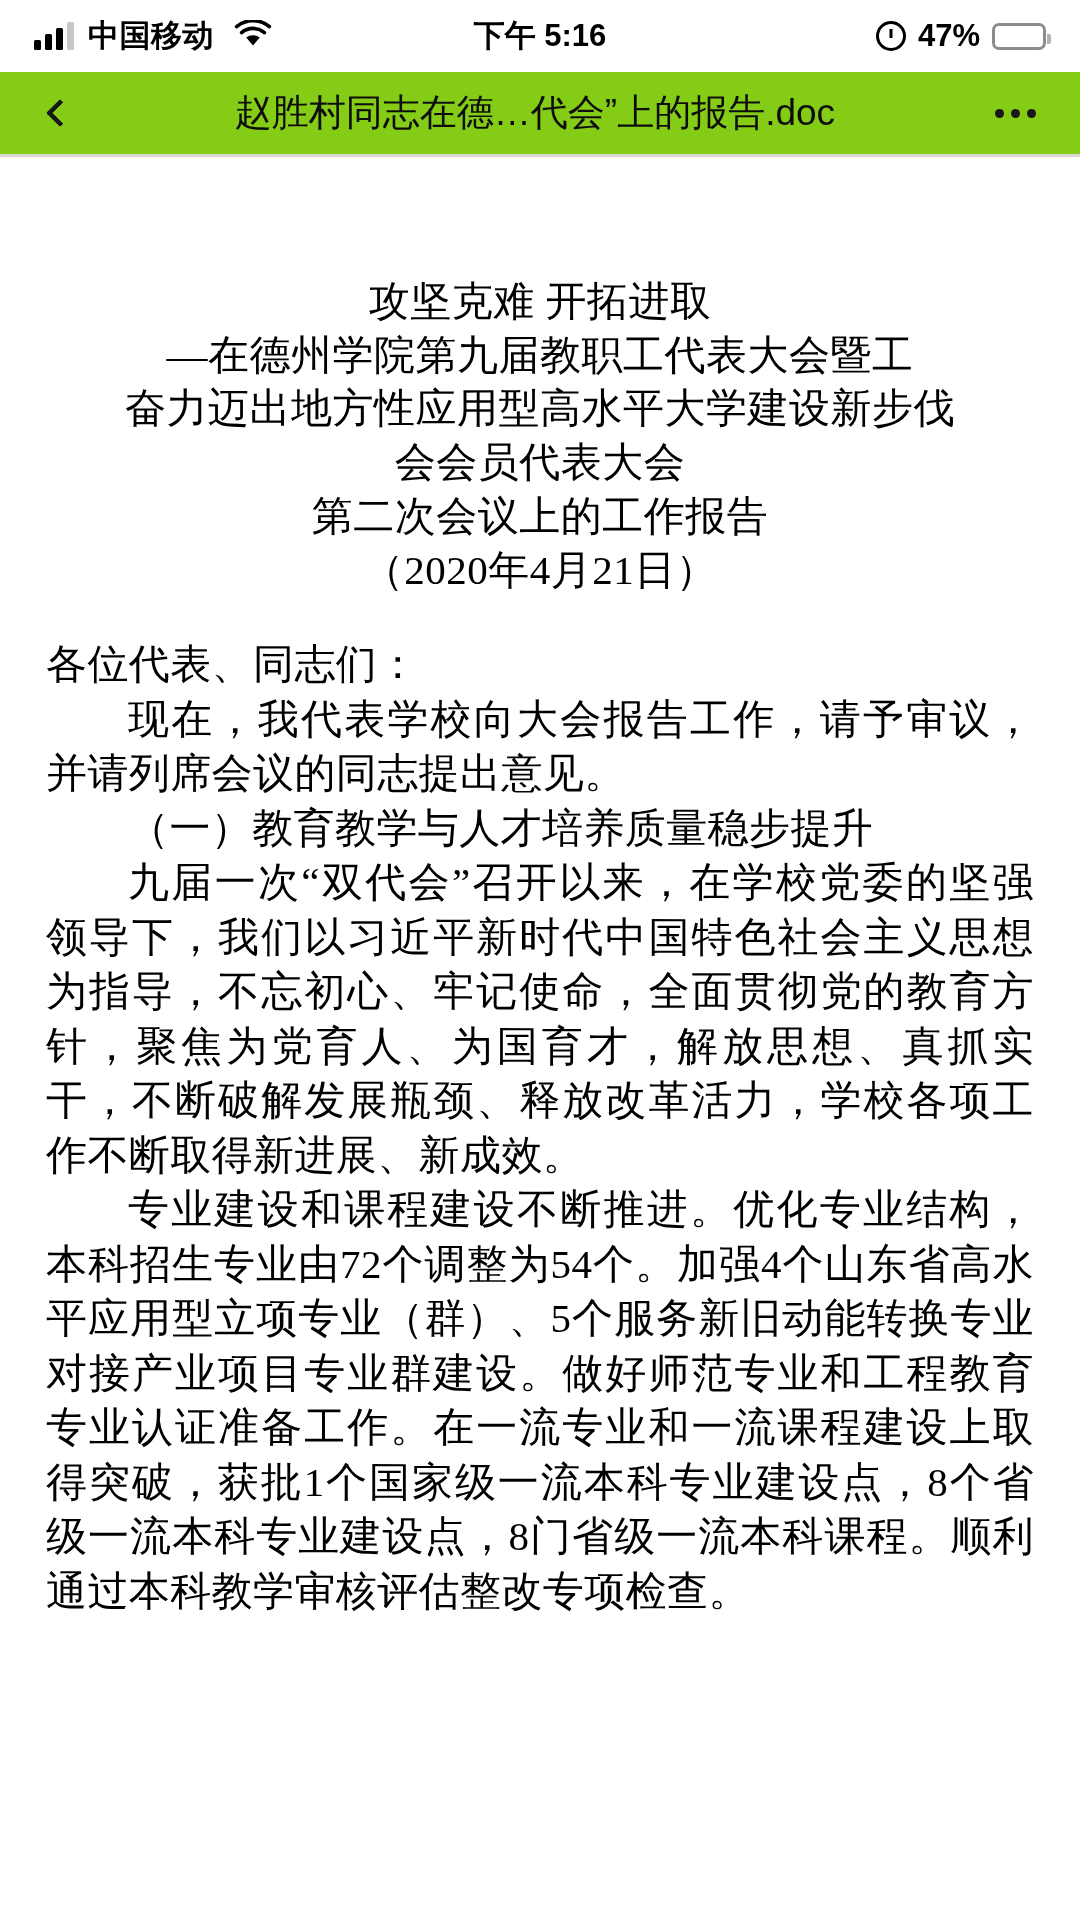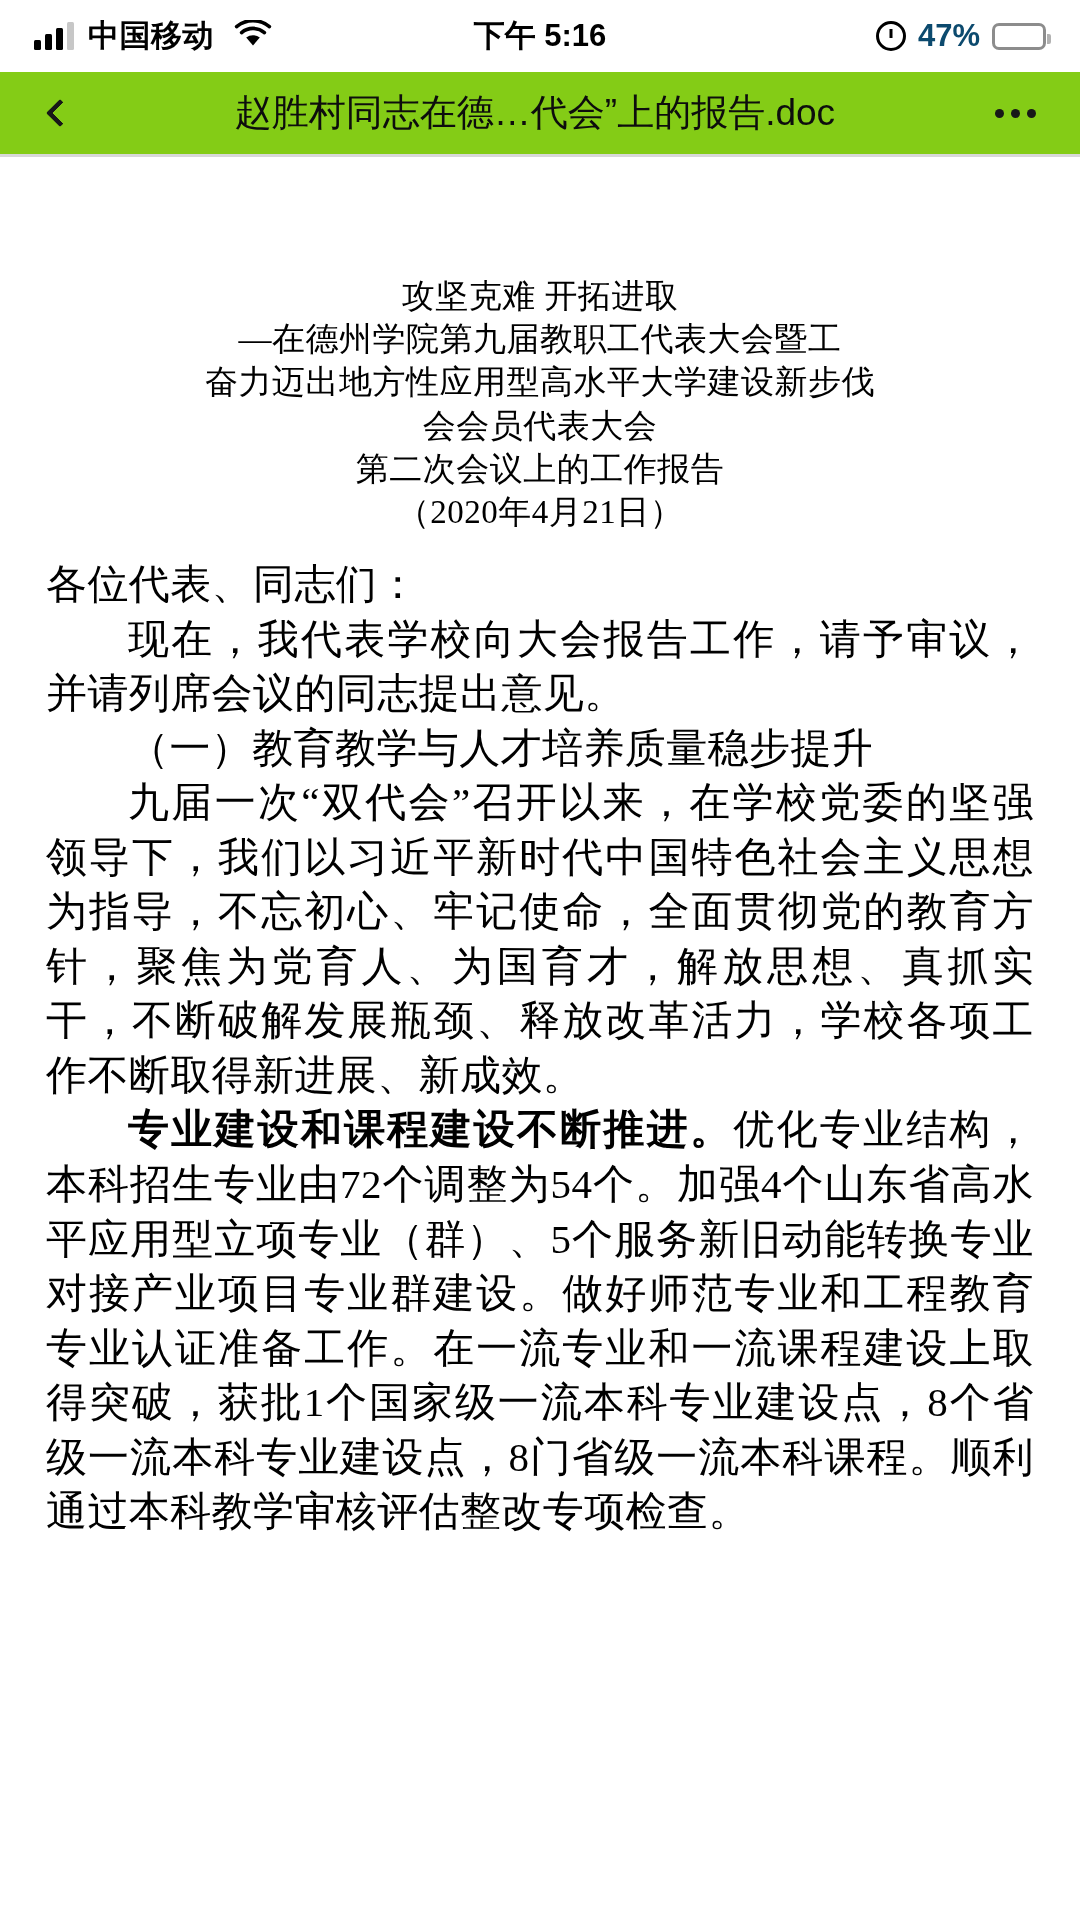--- a/index.html
+++ b/index.html
@@ -41,21 +41,21 @@
     display:flex; align-items:center; gap:12px;
   }
   .lock-ring{
     width:30px; height:30px; border:3px solid #000; border-radius:50%;
     position:relative;
   }
   .lock-ring:after{
     content:""; position:absolute; left:50%; top:5px;
     width:3px; height:9px; background:#000; transform:translateX(-50%);
   }
-  .batt-pct{ font-size:31px; font-weight:600; color:#0c4a6e; }
+  .batt-pct{ font-size:31px; font-weight:600; color:#000000; }
   .battery{
     width:54px; height:27px; border:3px solid rgba(0,0,0,.45);
     border-radius:7px; position:relative; padding:2px;
   }
   .battery:after{
     content:""; position:absolute; right:-8px; top:8px;
     width:4px; height:10px; background:rgba(0,0,0,.3);
     border-radius:0 2px 2px 0;
   }
   .battery .lvl{ height:100%; background:#000; border-radius:4px; }
@@ -93,38 +93,38 @@
   .divider{ height:3px; background:#d8d8d8; }
 
   
   .doc{
     padding:118px 46px 0 46px;
     color:#000;
     font-family:"Liberation Serif", serif;
   }
   .doc-title{
     text-align:center;
-    font-size:33px;
+    font-size:41px;
     line-height:1.31;
     font-weight:500;
     letter-spacing:0.5px;
   }
   .doc-title .ln{ display:block; }
 
-  .doc-body{ margin-top:23px; }
+  .doc-body{ margin-top:40px; }
   .para{
     font-size:41px;
     line-height:1.33;
     letter-spacing:0.4px;
     text-align:justify;
     text-justify:inter-ideograph;
   }
   .indent{ text-indent:2em; }
   .heading{ font-weight:bold; }
-  .lead{ font-weight:bold; }
+  .lead{ font-weight:normal; }
 </style>
 </head>
 <body>
 
 <div class="status-bar">
   <div class="sb-left">
     <span class="signal-bars">
       <i></i>
         <i></i>
         <i></i>

